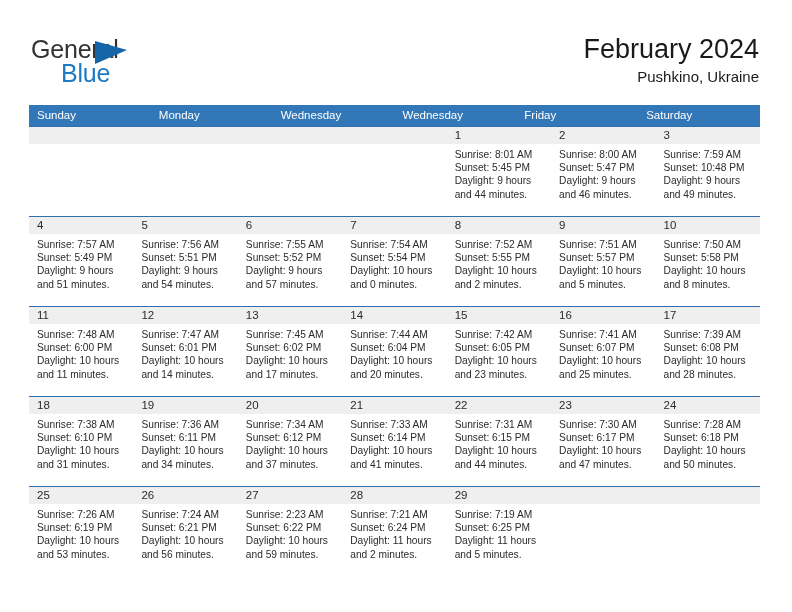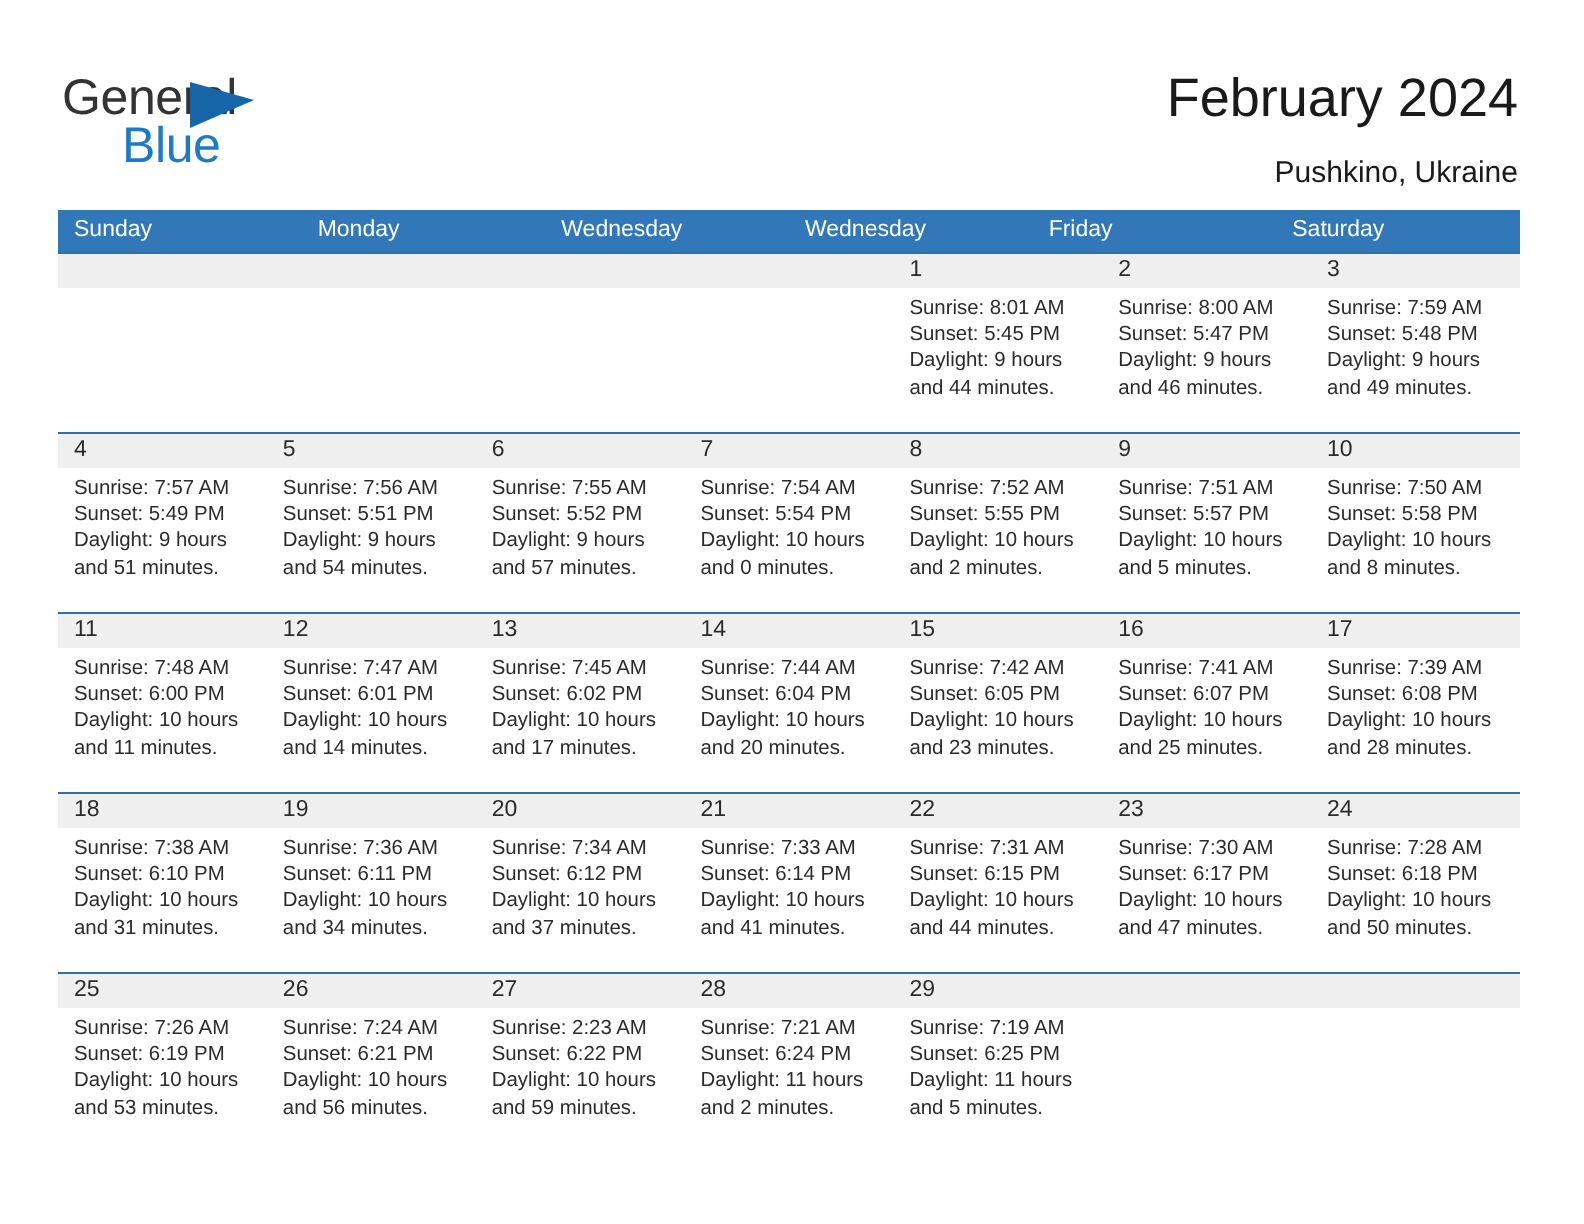--- a/index.html
+++ b/index.html
@@ -75,21 +75,21 @@
     text-align: right;
   }
   .cal-title {
     font-size: 27px;
     color: #1a1a1a;
     font-weight: normal;
     line-height: 31px;
     white-space: nowrap;
   }
   .cal-subtitle {
-    margin-top: 13px;
+    margin-top: 3px;
     font-size: 15px;
     color: #1a1a1a;
     line-height: 18px;
     white-space: nowrap;
   }
 
   
   .calendar {
     position: absolute;
     left: 29px;
@@ -254,21 +254,21 @@
               <div>Daylight: 9 hours</div>
               <div>and 46 minutes.</div>
             </div>
           </div>
           <div class="day-cell">
             <div class="daynum-band">
               <span class="daynum">3</span>
             </div>
             <div class="day-info">
               <div>Sunrise: 7:59 AM</div>
-              <div>Sunset: 5:48 PM</div>
+              <div>Sunset: 10:48 PM</div>
               <div>Daylight: 9 hours</div>
               <div>and 49 minutes.</div>
             </div>
           </div>
         </div>
         <div class="week-row">
           <div class="day-cell">
             <div class="daynum-band">
               <span class="daynum">4</span>
             </div>

